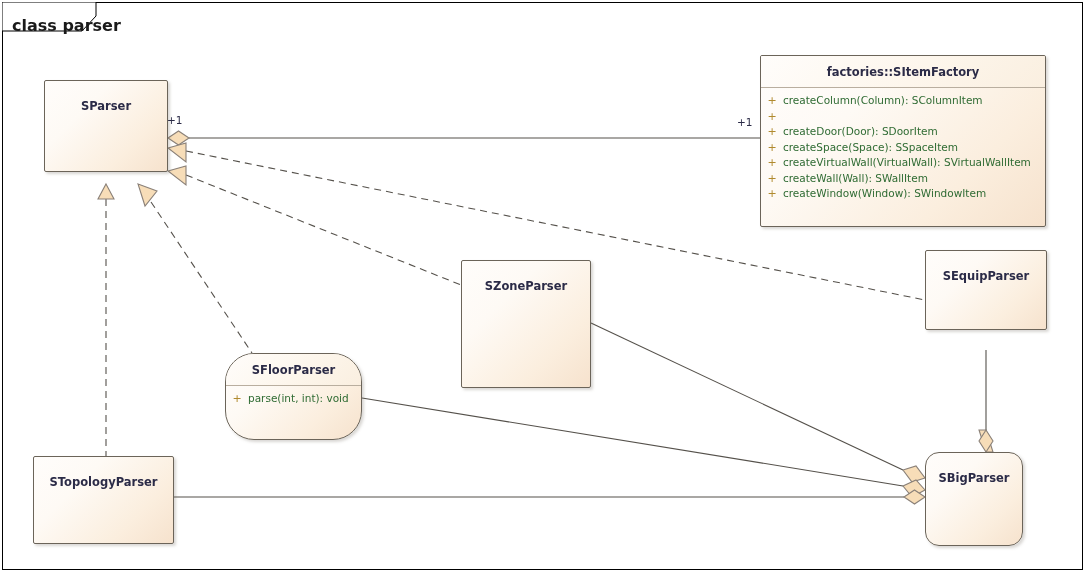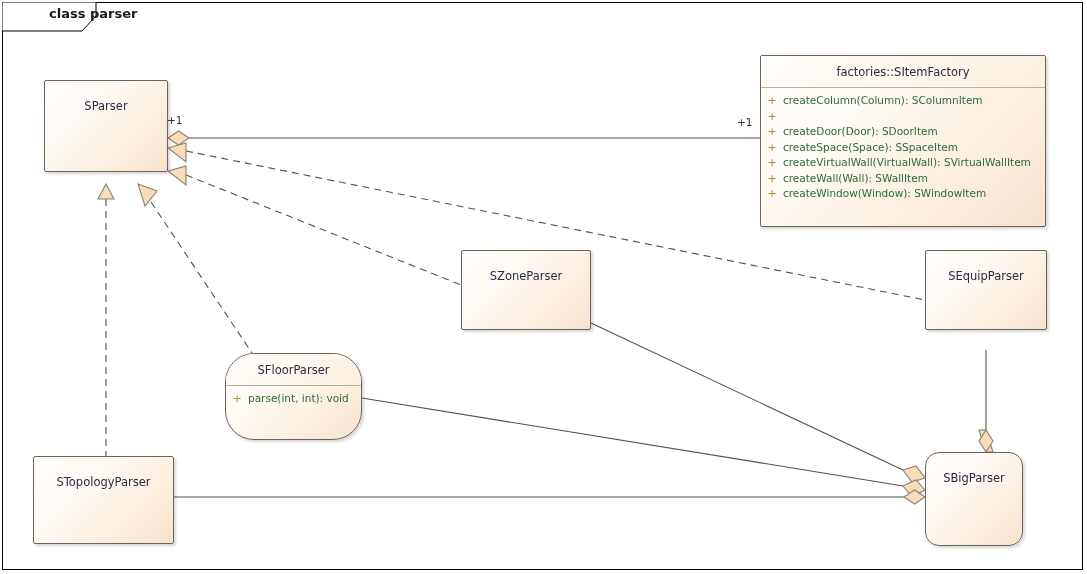--- a/index.html
+++ b/index.html
@@ -25,26 +25,25 @@
     top: 2px;
     width: 1081px;
     height: 568px;
     border: 1px solid #000000;
     box-sizing: border-box;
     pointer-events: none;
   }
   .frame-tab-label {
     position: absolute;
     left: 12px;
-    top: 6px;
-    font-size: 13px;
+    top: 16px;
+    font-size: 16px;
     font-weight: bold;
     color: #1a1a1a;
     white-space: nowrap;
-    margin-left: 37px;
   }
 
   
   #wires {
     position: absolute;
     left: 0;
     top: 0;
     width: 1087px;
     height: 574px;
     pointer-events: none;
@@ -57,21 +56,21 @@
     border: 1px solid #6b6459;
     border-radius: 2px;
     background:
       linear-gradient(135deg, #fffdfb 0%, #fefaf5 32%, #fbeede 72%, #f6e2cd 100%);
     box-shadow: 2px 2px 3px rgba(120, 110, 100, 0.28);
     overflow: hidden;
   }
   .uml-title {
     text-align: center;
     font-size: 11.5px;
-    font-weight: normal;
+    font-weight: bold;
     color: #2b2b47;
     white-space: nowrap;
   }
   .uml-class.plain .uml-title {
     padding-top: 18px;
   }
   .uml-class.compartmented .uml-title {
     padding: 9px 6px 8px 6px;
     border-bottom: 1px solid #b9ae9f;
     background: linear-gradient(135deg, #fffdfb 0%, #fdf6ec 55%, #faefe0 100%);
@@ -212,21 +211,21 @@
         <span class="vis">+</span>
         <span class="sig">createWall(Wall): SWallItem</span>
       </div>
       <div class="feat">
         <span class="vis">+</span>
         <span class="sig">createWindow(Window): SWindowItem</span>
       </div>
     </div>
   </div>
 
-  <div class="uml-class plain" style="left:461px; top:250px; width:130px; height:80px;">
+  <div class="uml-class plain" style="left:461px; top:260px; width:130px; height:128px;">
     <div class="uml-title">SZoneParser</div>
   </div>
 
   <div class="uml-class plain" style="left:925px; top:250px; width:122px; height:80px;">
     <div class="uml-title">SEquipParser</div>
   </div>
 
   <div class="uml-class compartmented" style="left:225px; top:353px; width:137px; height:87px;border-radius:29px;">
     <div class="uml-title">SFloorParser</div>
     <div class="uml-features">

